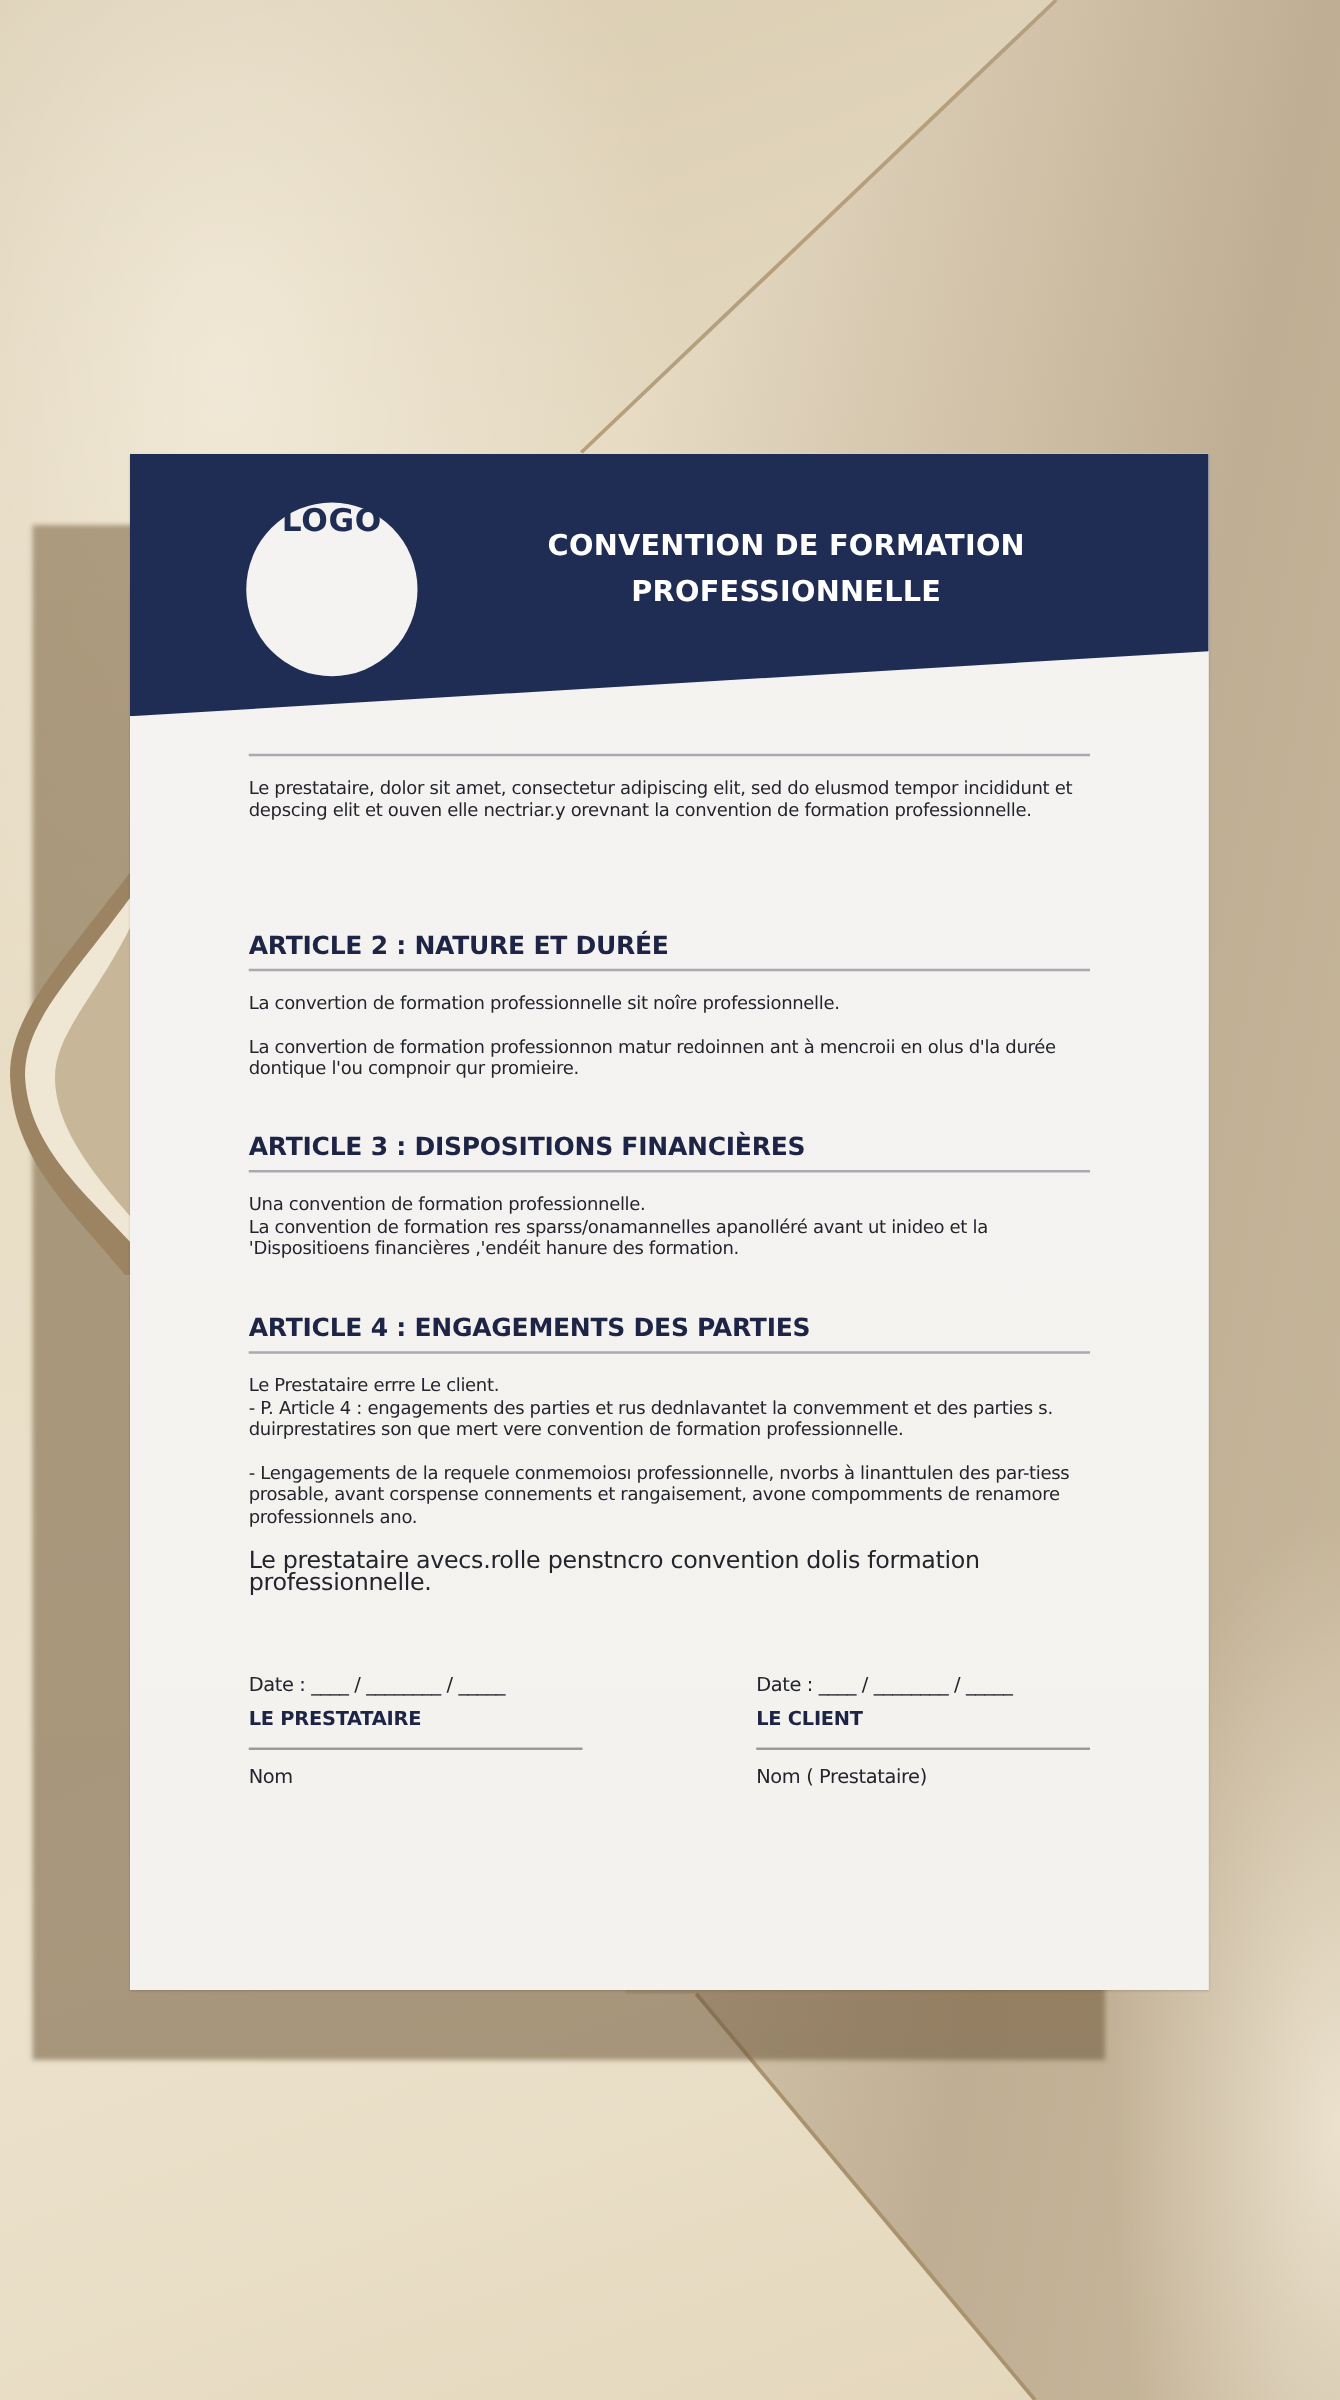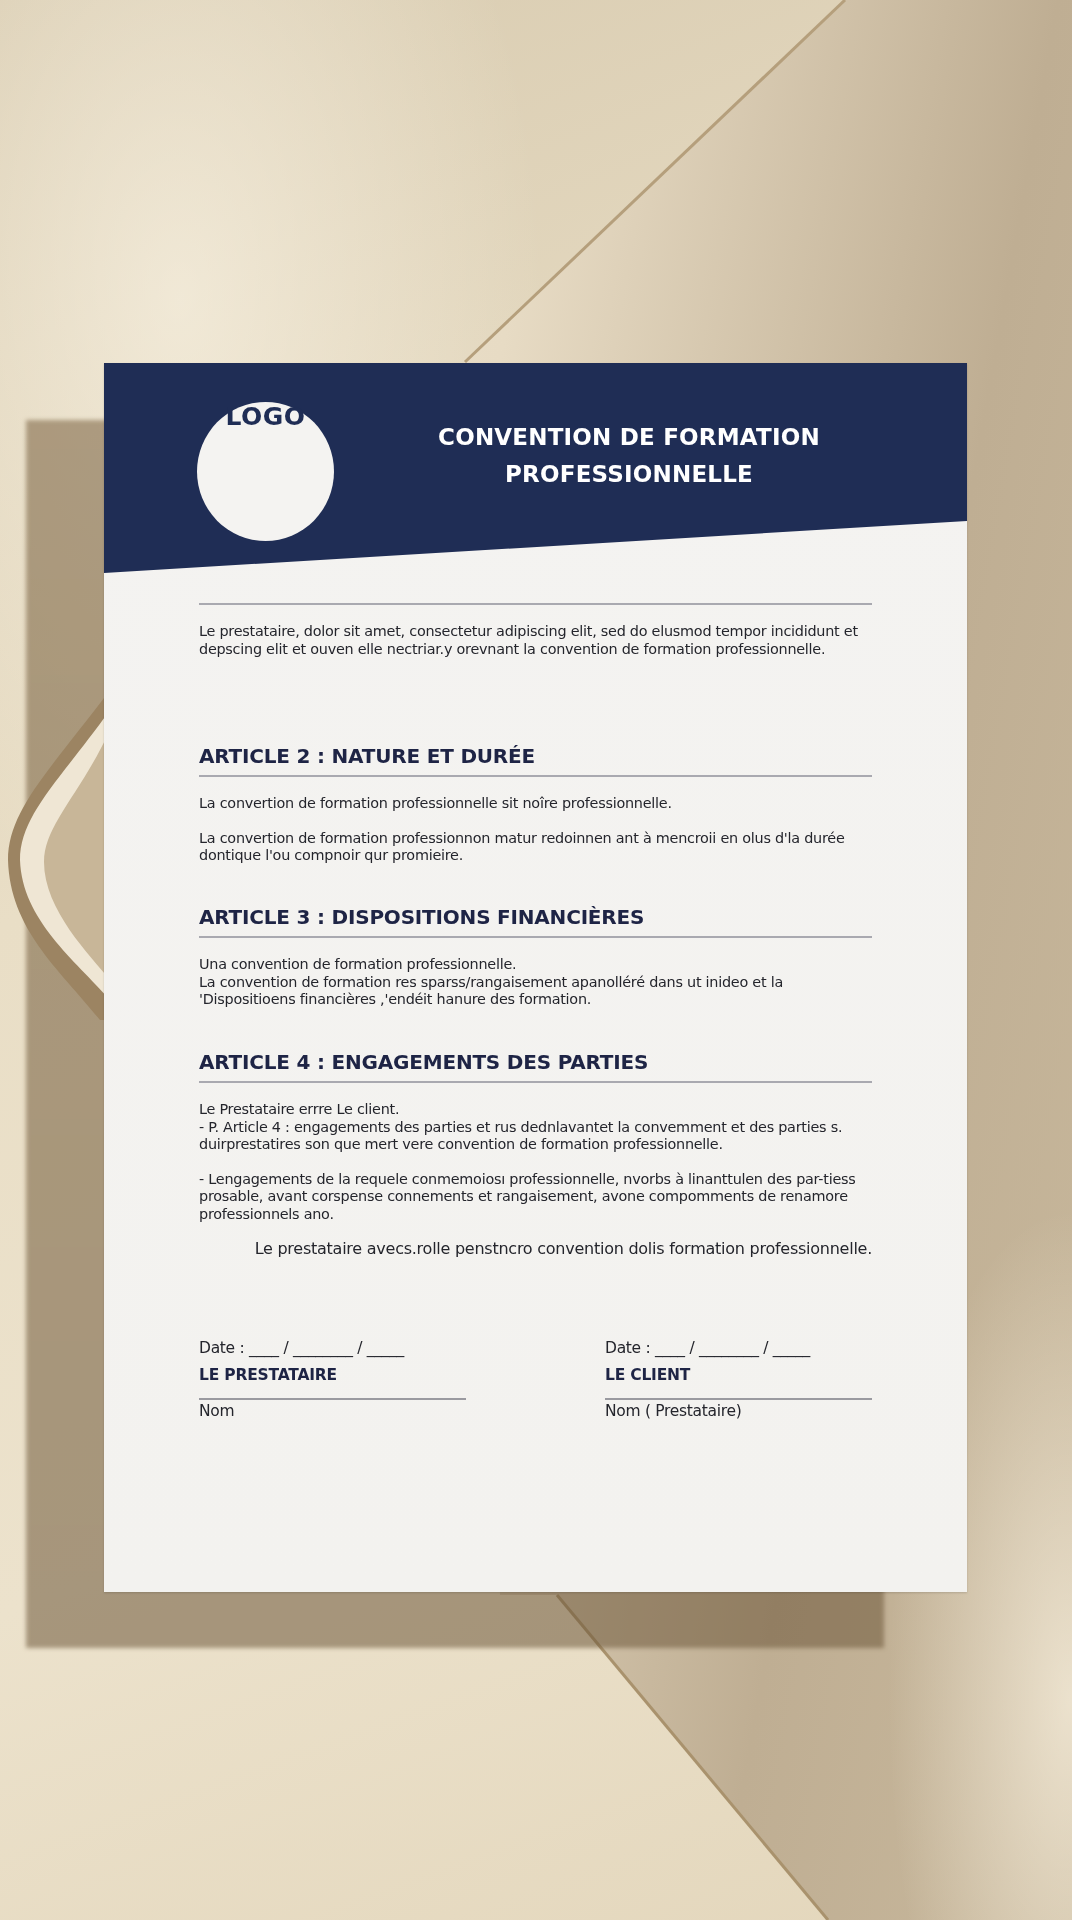--- a/index.html
+++ b/index.html
@@ -75,35 +75,35 @@
   .article-rule {
     height: 2px; background: #a9a9b0; margin: 0 0 18px 0;
   }
   .para {
     font-family: "DejaVu Sans", sans-serif;
     color: #24252c; font-size: 14.4px; line-height: 17.5px;
     margin: 0; letter-spacing: -0.25px;
   }
   .para + .para { margin-top: 17px; }
   .para.tight { margin-top: 0 !important; }
-  .para.big { font-size: 16px; text-align: right; }
+  .para.big { font-size: 19px; }
   .sig-col { position: absolute; width: 267px; }
   .sig-date {
     font-family: "DejaVu Sans", sans-serif; font-size: 15.5px; color: #24252c;
     letter-spacing: -0.3px; white-space: pre; margin-top: 48px;
   }
   .sig-role {
     font-family: "DejaVu Sans", sans-serif; font-weight: bold;
     font-size: 15.5px; color: #1e2445; margin-top: 9px; letter-spacing: -0.2px;
   }
   .sig-line {
     position: absolute; left: 0; top: 107px; width: 267px; height: 2px; background: #9a9aa0;
   }
   .sig-name {
-    position: absolute; left: 0; top: 111px;
+    position: absolute; left: 0; top: 121px;
     font-family: "DejaVu Sans", sans-serif; font-size: 15.5px; color: #24252c; letter-spacing: -0.3px;
   }
 </style>
 </head>
 <body>
 
 <div class="bg-base"></div>
 <div class="bg-sheet-right"></div>
 <div class="bg-sheet-right-shade"></div>
 <svg class="diag-edge" viewBox="0 0 1072 1920">
@@ -139,21 +139,21 @@
       <h2 class="article-title">ARTICLE 2 : NATURE ET DURÉE</h2>
       <div class="article-rule"></div>
       <p class="para">La convertion de formation professionnelle sit noîre professionnelle.</p>
       <p class="para">La convertion de formation professionnon matur redoinnen ant à mencroii en olus d'la durée dontique l'ou compnoir qur promieire.</p>
     </div>
 
     <div class="article" style="top:301px;">
       <h2 class="article-title">ARTICLE 3 : DISPOSITIONS FINANCIÈRES</h2>
       <div class="article-rule"></div>
       <p class="para">Una convention de formation professionnelle.</p>
-      <p class="para tight">La convention de formation res sparss/rangaisement apanolléré dans ut inideo et la 'Dispositioens financières ,'endéit hanure des formation.</p>
+      <p class="para tight">La convention de formation res sparss/onamannelles apanolléré avant ut inideo et la 'Dispositioens financières ,'endéit hanure des formation.</p>
     </div>
 
     <div class="article" style="top:446px;">
       <h2 class="article-title">ARTICLE 4 : ENGAGEMENTS DES PARTIES</h2>
       <div class="article-rule"></div>
       <p class="para">Le Prestataire errre Le client.</p>
       <p class="para tight">- P. Article 4 : engagements des parties et rus dednlavantet la convemment et des parties s. duirprestatires son que mert vere convention de formation professionnelle.</p>
       <p class="para">- Lengagements de la requele conmemoiosı professionnelle, nvorbs à linanttulen des par-tiess prosable, avant corspense connements et rangaisement, avone compomments de renamore professionnels ano.</p>
       <p class="para big">Le prestataire avecs.rolle penstncro convention dolis formation professionnelle.</p>
     </div>

